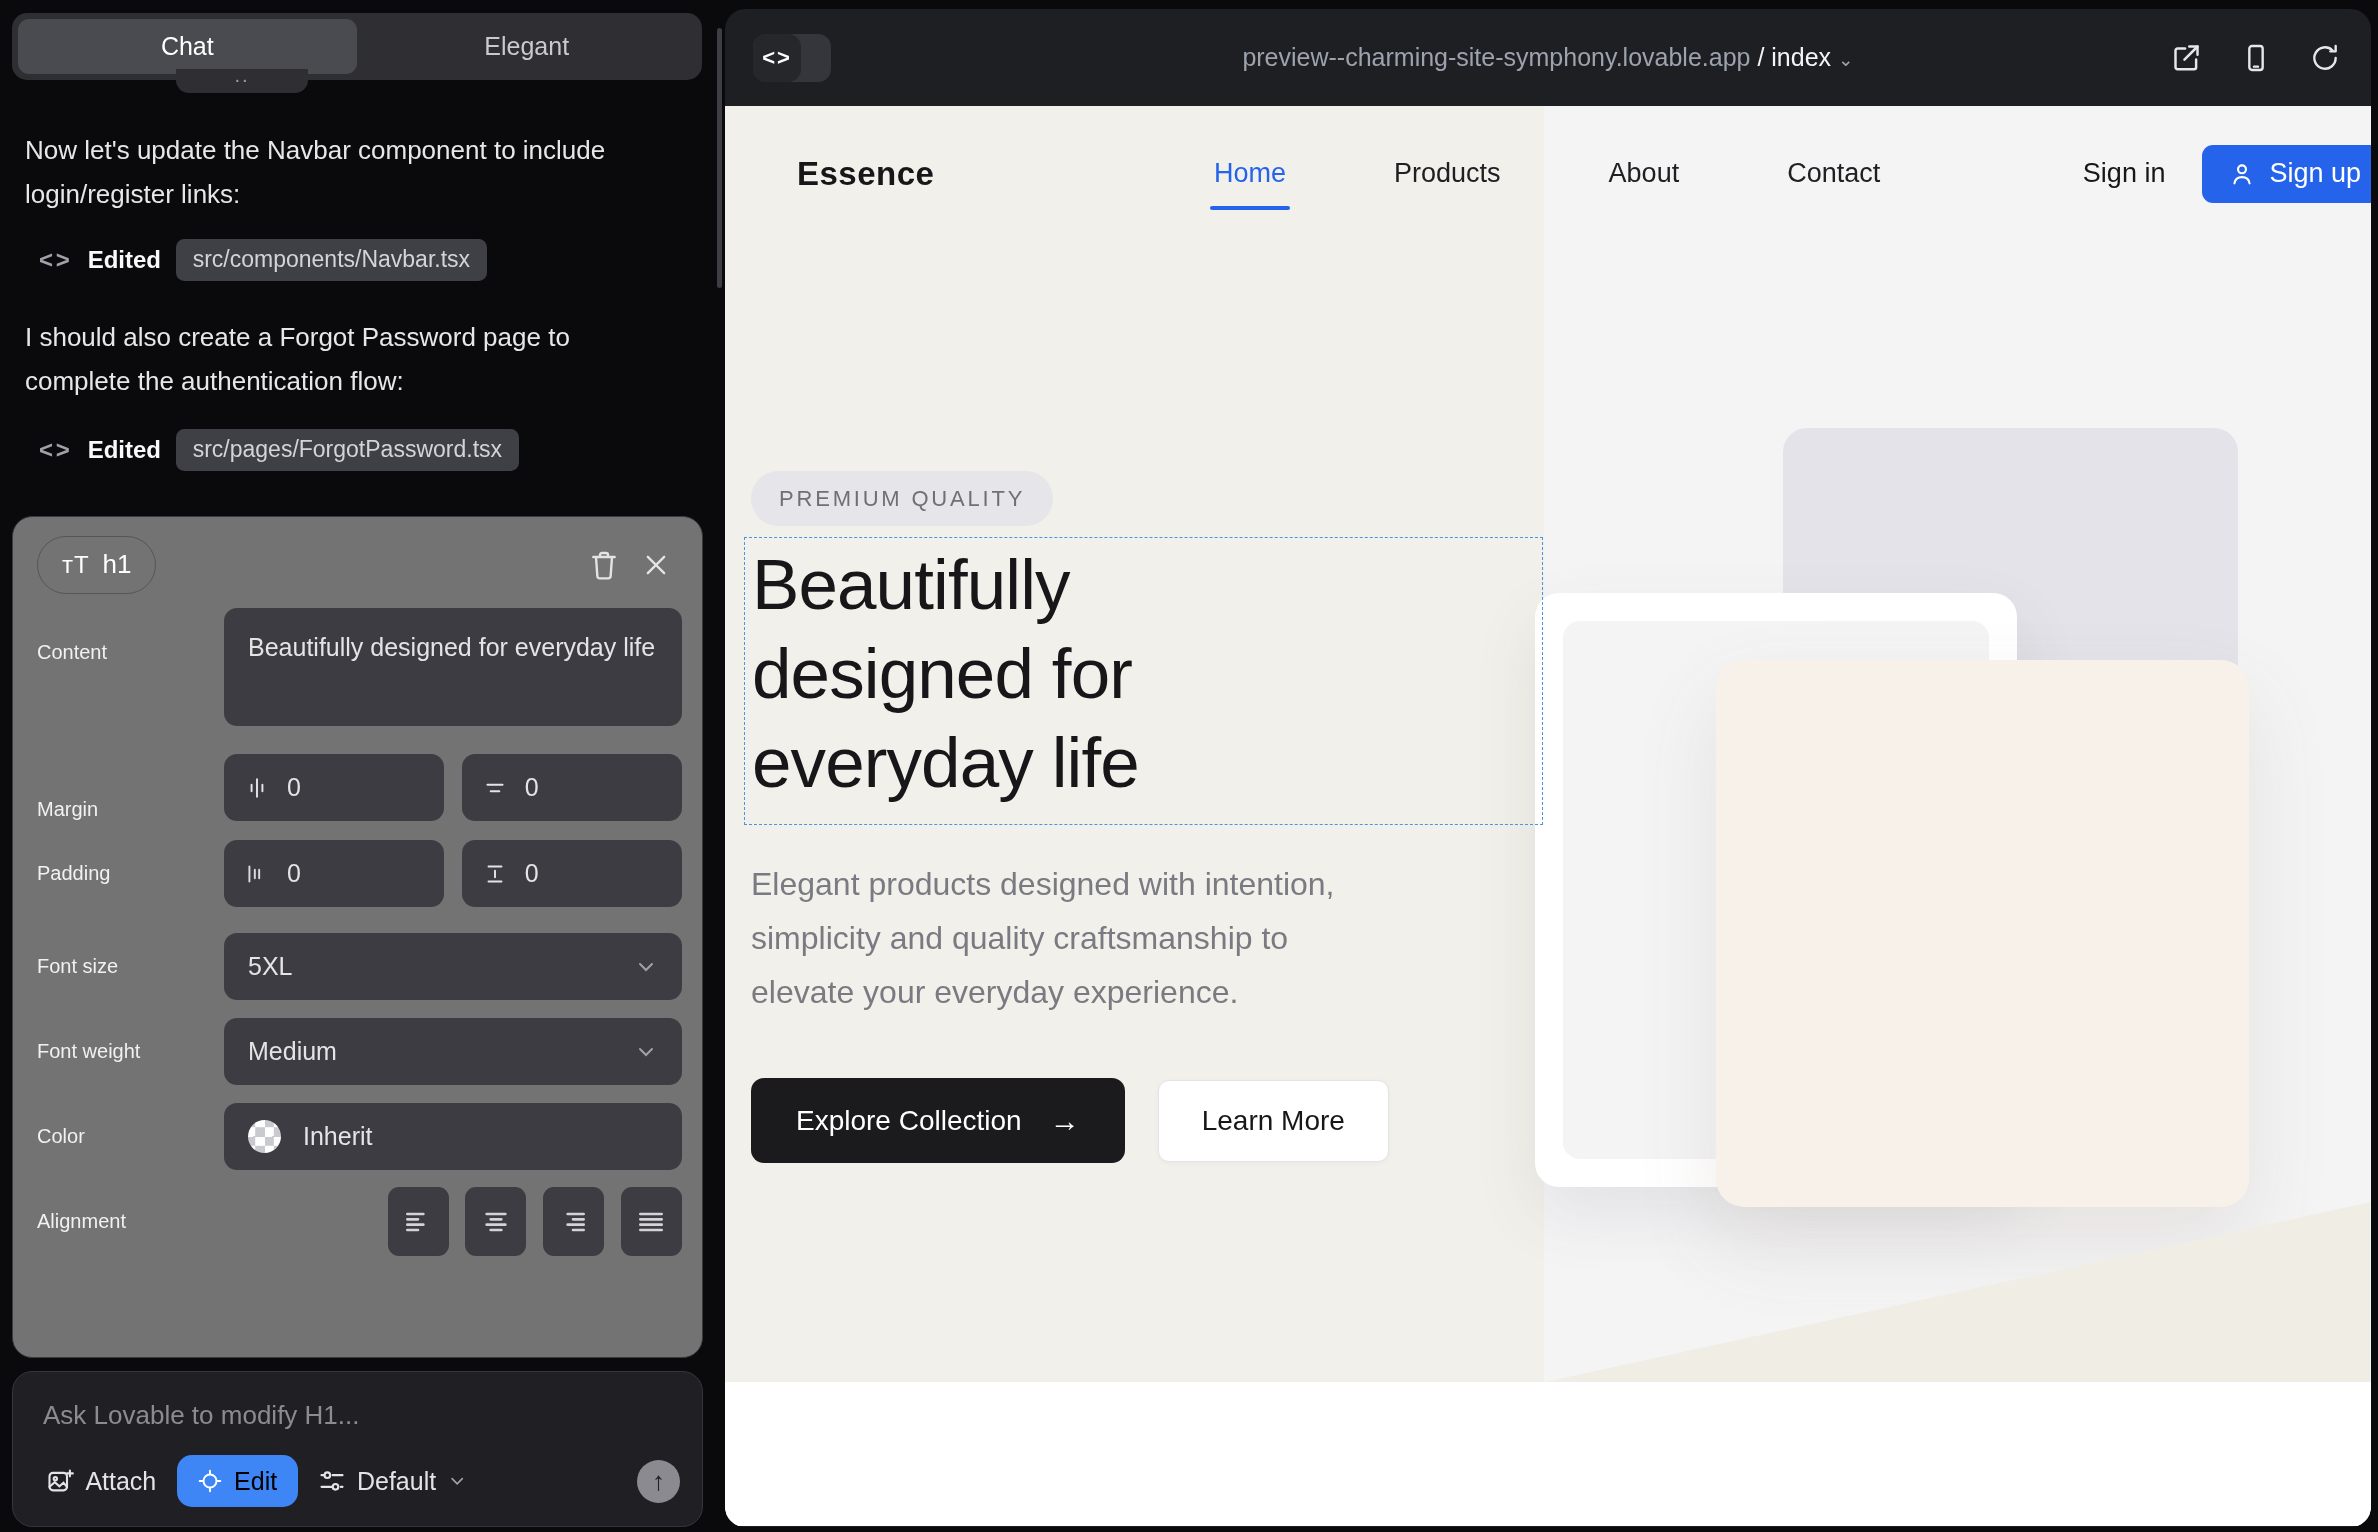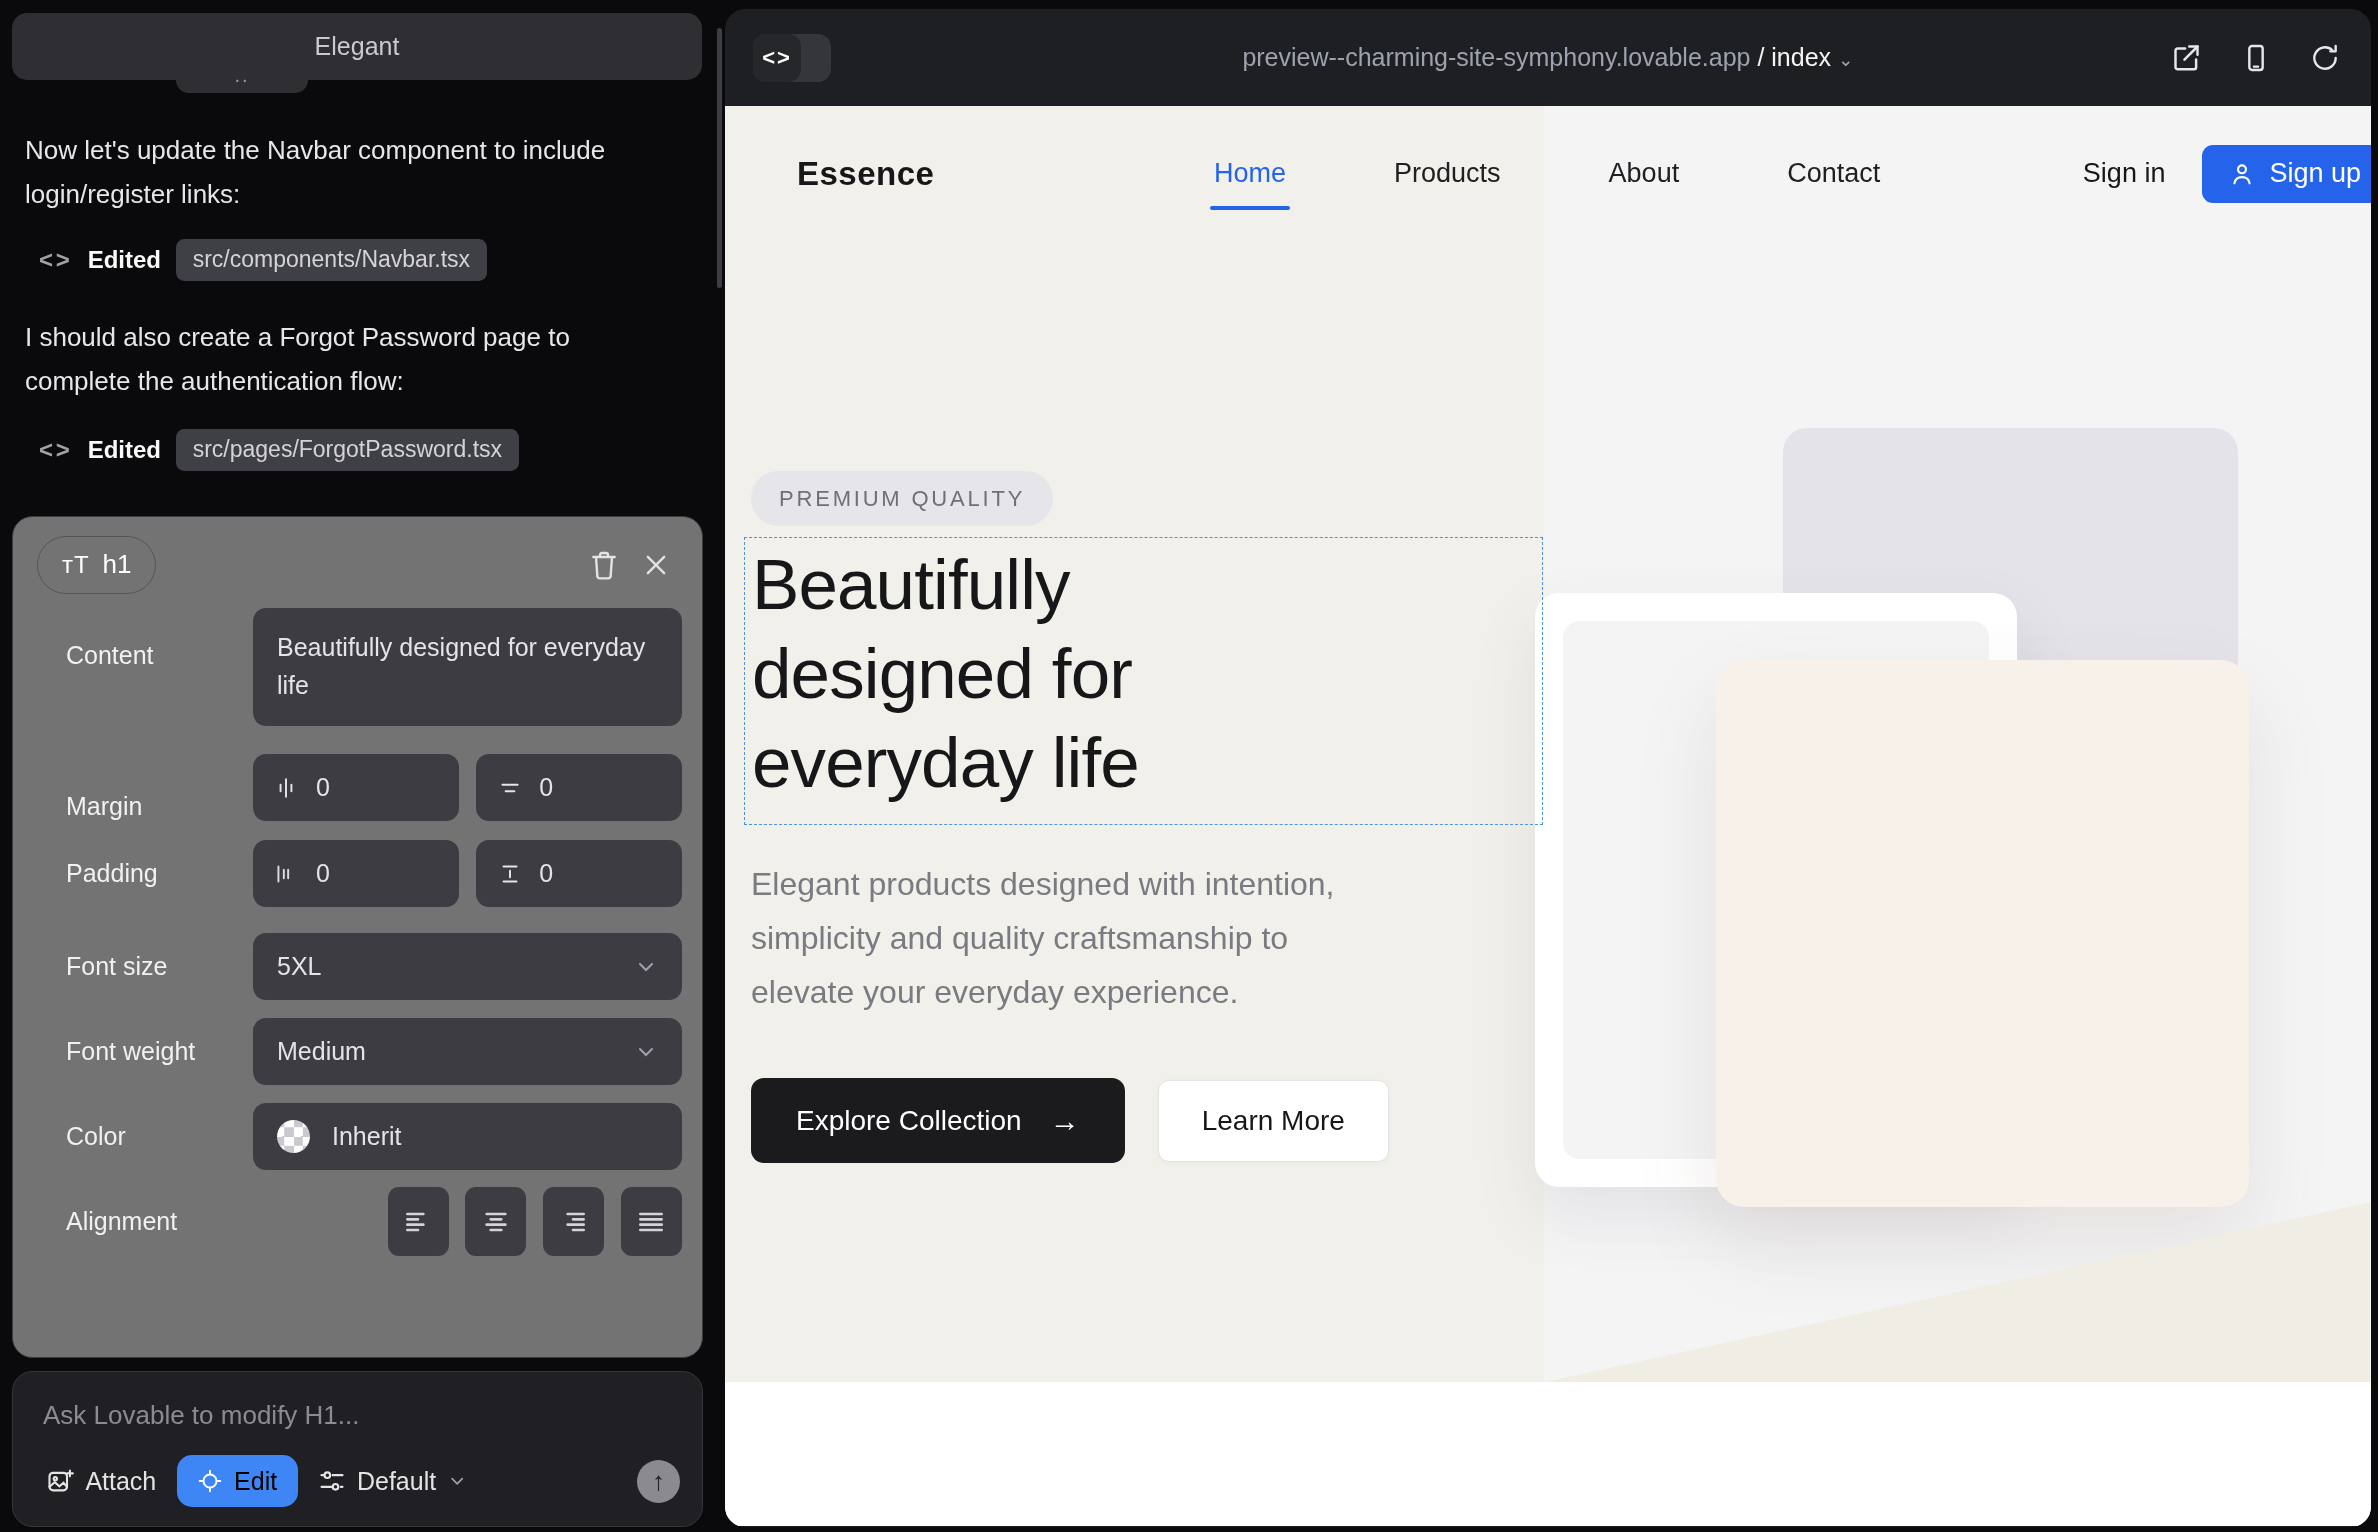--- a/index.html
+++ b/index.html
@@ -24,21 +24,21 @@
   
   #editor-panel { position:absolute; left:12px; top:516px; width:691px; height:842px; background:#737373; border:0.9px solid #3a3a41; border-radius:20.4px; }
   .ed-header { position:absolute; left:24px; right:20.4px; top:18.6px; height:58px; display:flex; align-items:center; }
   .tag-pill { display:flex; align-items:center; gap:13px; border:1.4px solid #55555c; border-radius:927px; height:58px; padding:0 24px; color:#fff; }
   .tag-pill .tt { font-size:24px; letter-spacing:0.9px; }
   .tag-pill .tag { font-size:26px; }
   .ed-header .spacer { flex:1; }
   .icon-btn { width:52px; height:52px; display:flex; align-items:center; justify-content:center; color:#e4e4e7; cursor:pointer; }
 
   .ed-row { position:absolute; left:24px; right:20.4px; display:flex; align-items:center; }
-  .ed-label { width:187px; color:#f1f1f3; font-size:25px; flex-shrink:0;margin-left:29px; }
+  .ed-label { width:187px; color:#f1f1f3; font-size:20px; flex-shrink:0; }
   .ed-input, .ed-select { background:#3c3c42; border-radius:13px; color:#e4e4e7; font-size:25px; display:flex; align-items:center; }
   .content-box { flex:1; height:118px; border-radius:13px; background:#3c3c42; color:#e4e4e7; font-size:25px; line-height:38px; padding:20.4px 24px; }
   .pair { flex:1; display:flex; gap:17.6px; }
   .num-input { flex:1; height:67px; padding:0 20.4px; gap:16.7px; }
   .full-select { flex:1; height:67px; padding:0 24px; justify-content:space-between; }
   .sw-circle { width:33px; height:33px; border-radius:50%; margin-right:22px; flex-shrink:0;
      background-image: conic-gradient(#ffffff 0 25%, #c9cad0 0 50%, #ffffff 0 75%, #c9cad0 0);
      background-size:18.6px 18.6px; background-position:center; }
   .align-group { flex:1; display:flex; justify-content:flex-end; gap:16.7px; }
   .align-btn { width:61px; height:69px; background:#3c3c42; border-radius:11px; display:flex; align-items:center; justify-content:center; cursor:pointer; }
@@ -94,20 +94,21 @@
   .cta-secondary { display:flex; align-items:center; justify-content:center; background:#fff; border:0.9px solid #e4e4e7; color:#17171a; font-size:28px; height:82px; border-radius:11px; padding:0 43px; cursor:pointer; box-shadow:0 1.9px 5.6px rgba(0,0,0,.03); }
 
   svg { display:block; }
 </style>
 </head>
 <body>
 
 <div id="left-panel">
 
   <div class="tabbar">
+    <div class="tab active">Chat</div>
     <div class="tab">Elegant</div>
   </div>
 
   <div class="trunc-chip">..</div>
   <div class="scroll-thumb"></div>
 
   <div class="msg" style="top:128px;">Now let's update the Navbar component to include login/register links:</div>
 
   <div class="edited-row" style="top:239px;">
     <span class="code-glyph">&lt;&gt;</span>

